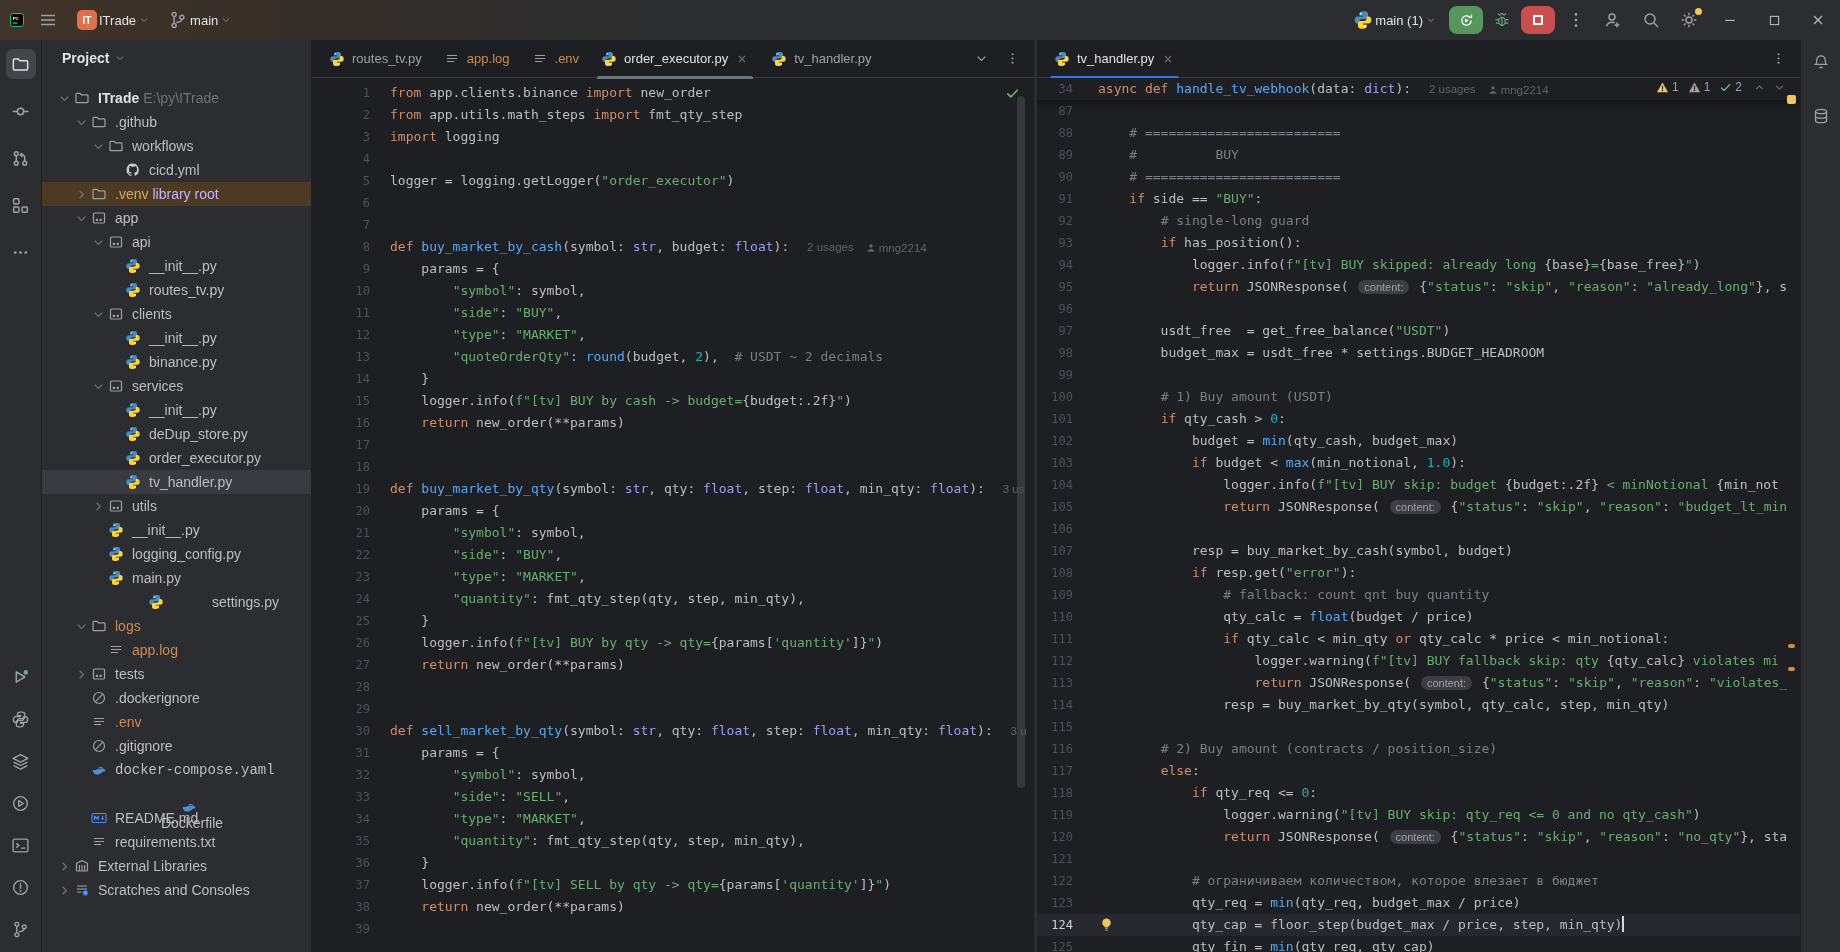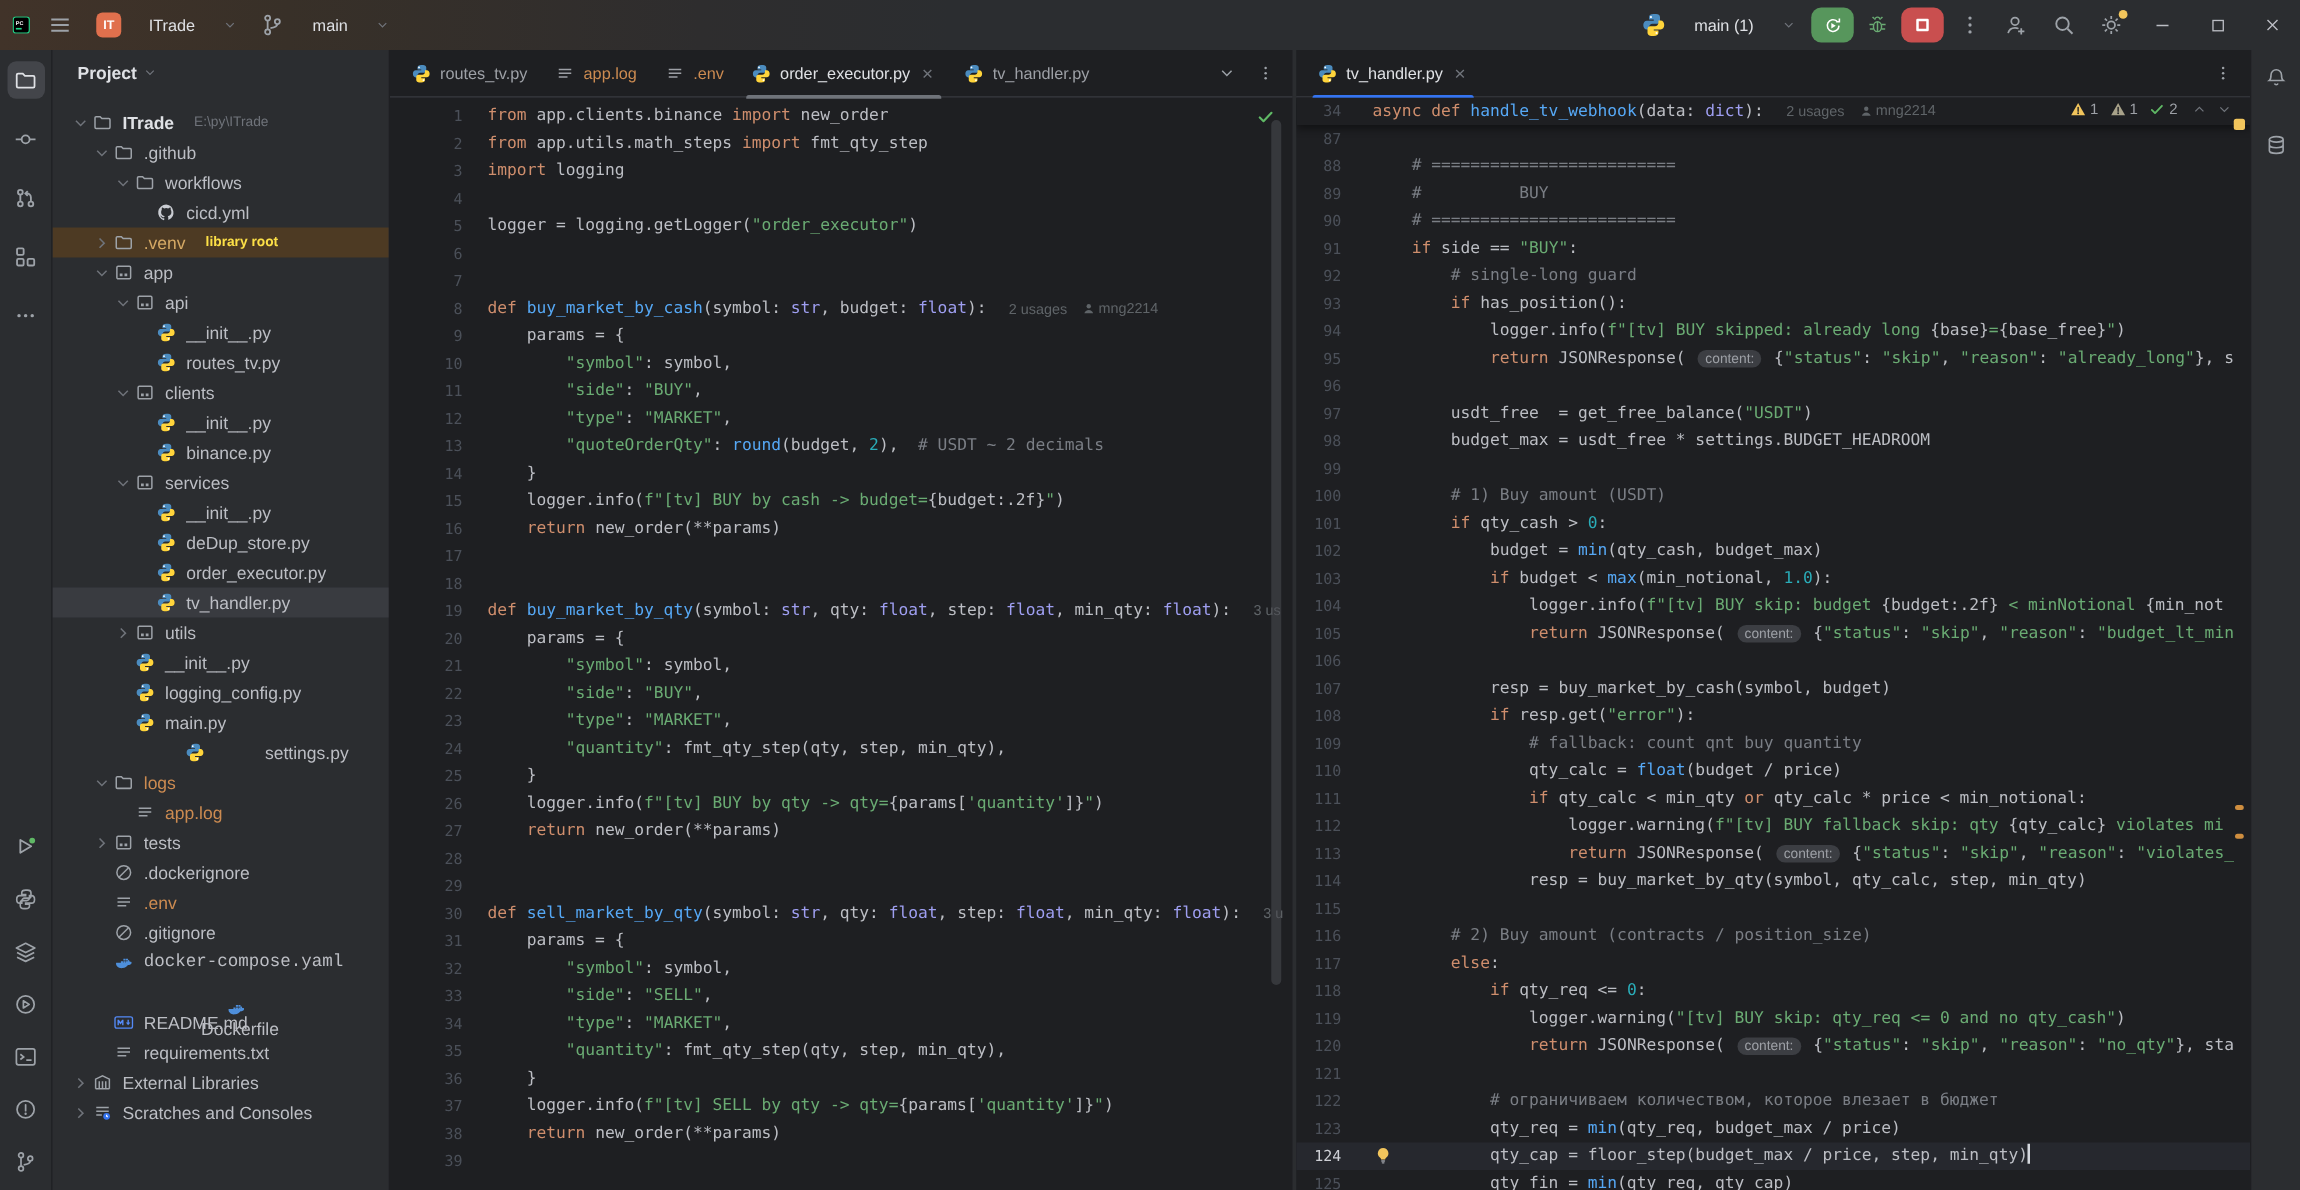--- a/index.html
+++ b/index.html
@@ -11,21 +11,21 @@
   .window{width:1840px;height:952px;background:var(--bg-editor);color:var(--fg);
     font-family:"Liberation Sans",sans-serif;font-size:13px;overflow:hidden;
     display:flex;flex-direction:column;position:relative;}
   svg{display:block;}
 
   
   .titlebar{height:40px;flex:none;display:flex;align-items:center;justify-content:space-between;
     background:linear-gradient(90deg,#413329 0px,#383028 230px,#2e2d2e 560px,#2b2d30 760px);
     padding:0 0 0 10px;}
   .tb-left,.tb-right{display:flex;align-items:center;height:100%;}
-  .tb-item{display:flex;align-items:center;gap:22px;padding:0 9px;height:30px;border-radius:6px;color:var(--fg);}
+  .tb-item{display:flex;align-items:center;gap:2px;padding:0 9px;height:30px;border-radius:6px;color:var(--fg);}
   .tb-icon{width:20px;height:20px;color:var(--icon);display:flex;align-items:center;justify-content:center;}
   .proj-badge{width:20px;height:20px;border-radius:5px;background:#e0704d;color:#fff;
     font-size:10px;font-weight:bold;display:flex;align-items:center;justify-content:center;}
   .chev{width:12px;height:12px;color:var(--fg-dim);}
   .tb-label{color:var(--fg-bright);}
   .run-btn{width:34px;height:28px;border-radius:8px;display:flex;align-items:center;justify-content:center;margin:0 3px;}
   .run-btn.green{background:var(--run-green,#57965c);}
   .run-btn.red{background:var(--stop-red,#c94f4f);}
   .stop-sq{width:10px;height:10px;border:2px solid #fff;border-radius:1px;}
   .bug{color:#6aab73;}
@@ -56,22 +56,22 @@
   .trow .tchev{width:17px;height:16px;flex:none;color:var(--fg-dim);display:flex;align-items:center;justify-content:center;}
   .trow .tchev svg{width:15px;height:15px;}
   .trow .ticn{width:18px;height:17px;flex:none;margin-right:7px;color:var(--icon);display:flex;align-items:center;justify-content:center;}
   .trow .ticn svg{width:16px;height:16px;}
   .trow .tlabel{color:var(--fg);}
   .trow.selected{background:#393b40;}
   .trow.venv-row{background:#4d3a23;}
   .tlabel.bold{font-weight:bold;color:var(--fg-bright);}
   .tlabel.tan{color:var(--tan,#cc8b51);}
   .tlabel.venv{color:#d5a965;}
-  .textra{margin-left:16px;color:var(--fg-dim);font-size:11px;}
-  .textra.venv-extra{color:#fde047;font-weight:bold;}
+  .textra{margin-left:4px;color:var(--fg-dim);font-size:14px;}
+  .textra.venv-extra{color:#c4b5fd;}
 
   
   .editors{flex:1;display:flex;min-width:0;background:var(--bg-editor);}
   .pane{display:flex;flex-direction:column;min-width:0;position:relative;}
   .pane.left{width:725px;flex:none;border-right:3px solid var(--bg-panel);}
   .pane.right{flex:1;}
   .tabbar{height:38px;flex:none;display:flex;align-items:center;border-bottom:1px solid var(--line);padding:0 6px;}
   .tab{height:38px;display:flex;align-items:center;gap:7px;padding:0 11px;color:#9da0a6;position:relative;font-size:13px;}
   .tab .ticon{width:16px;height:16px;}
   .tab .ticon svg{width:16px;height:16px;}

